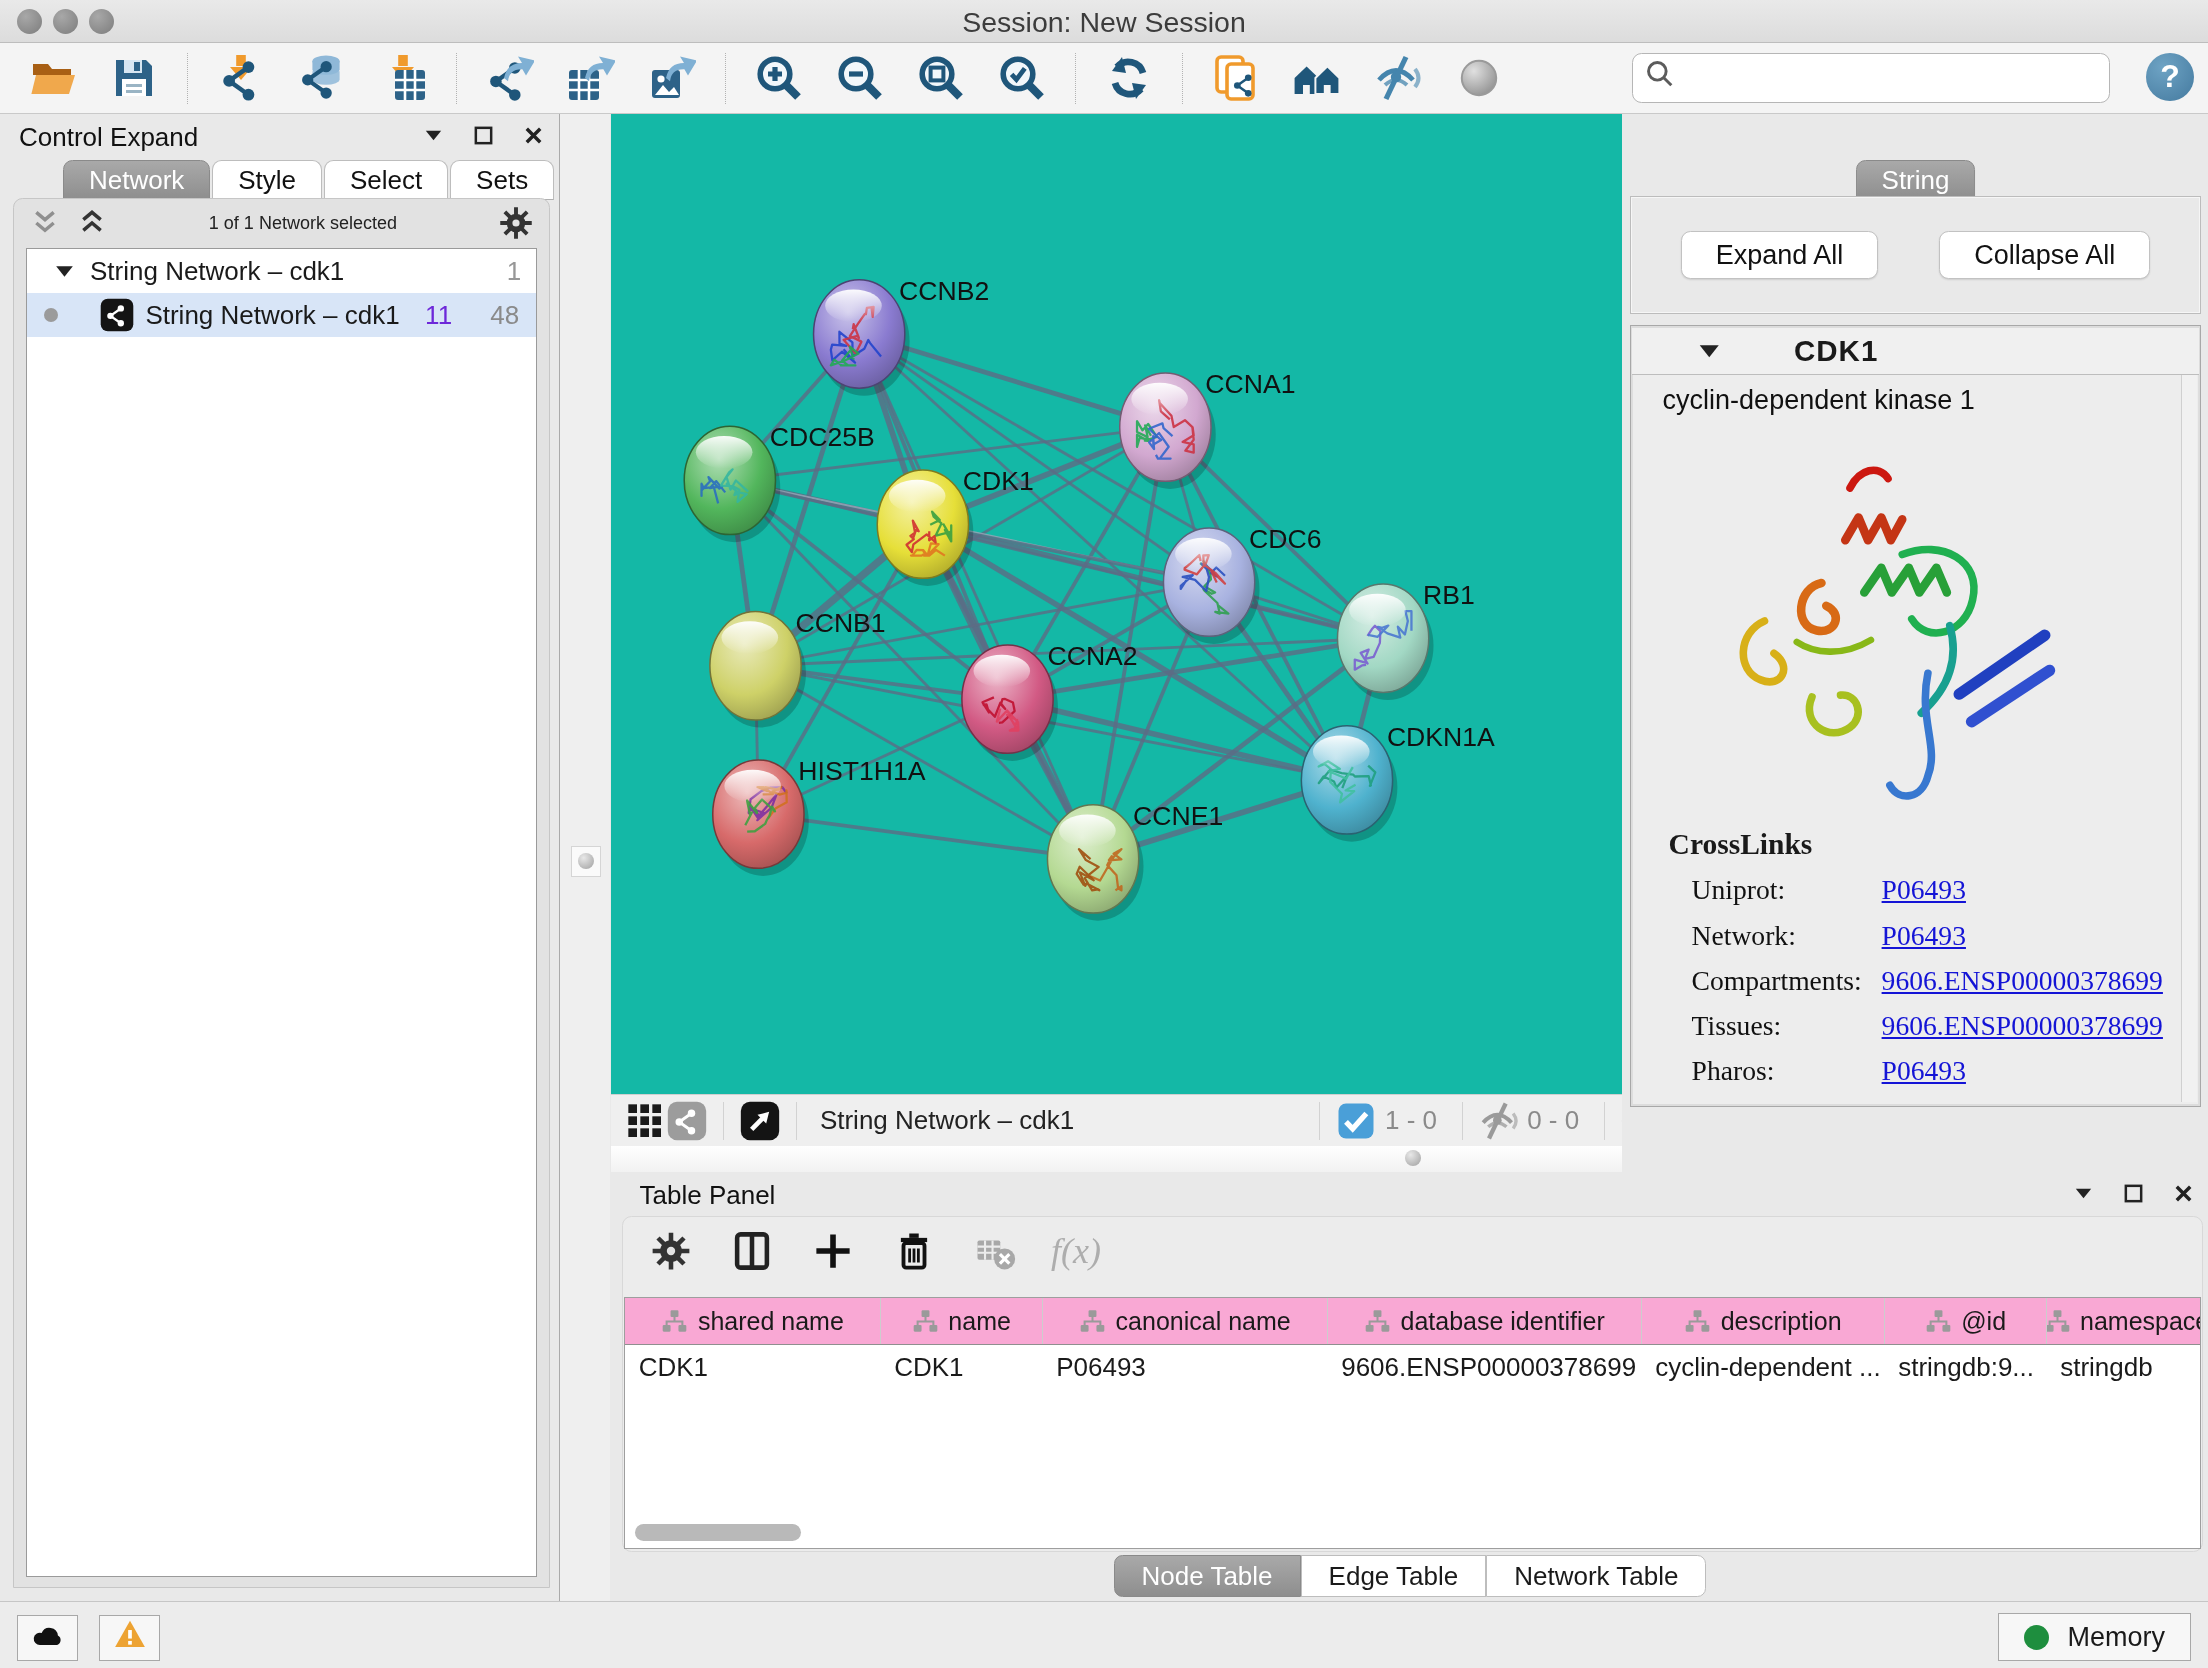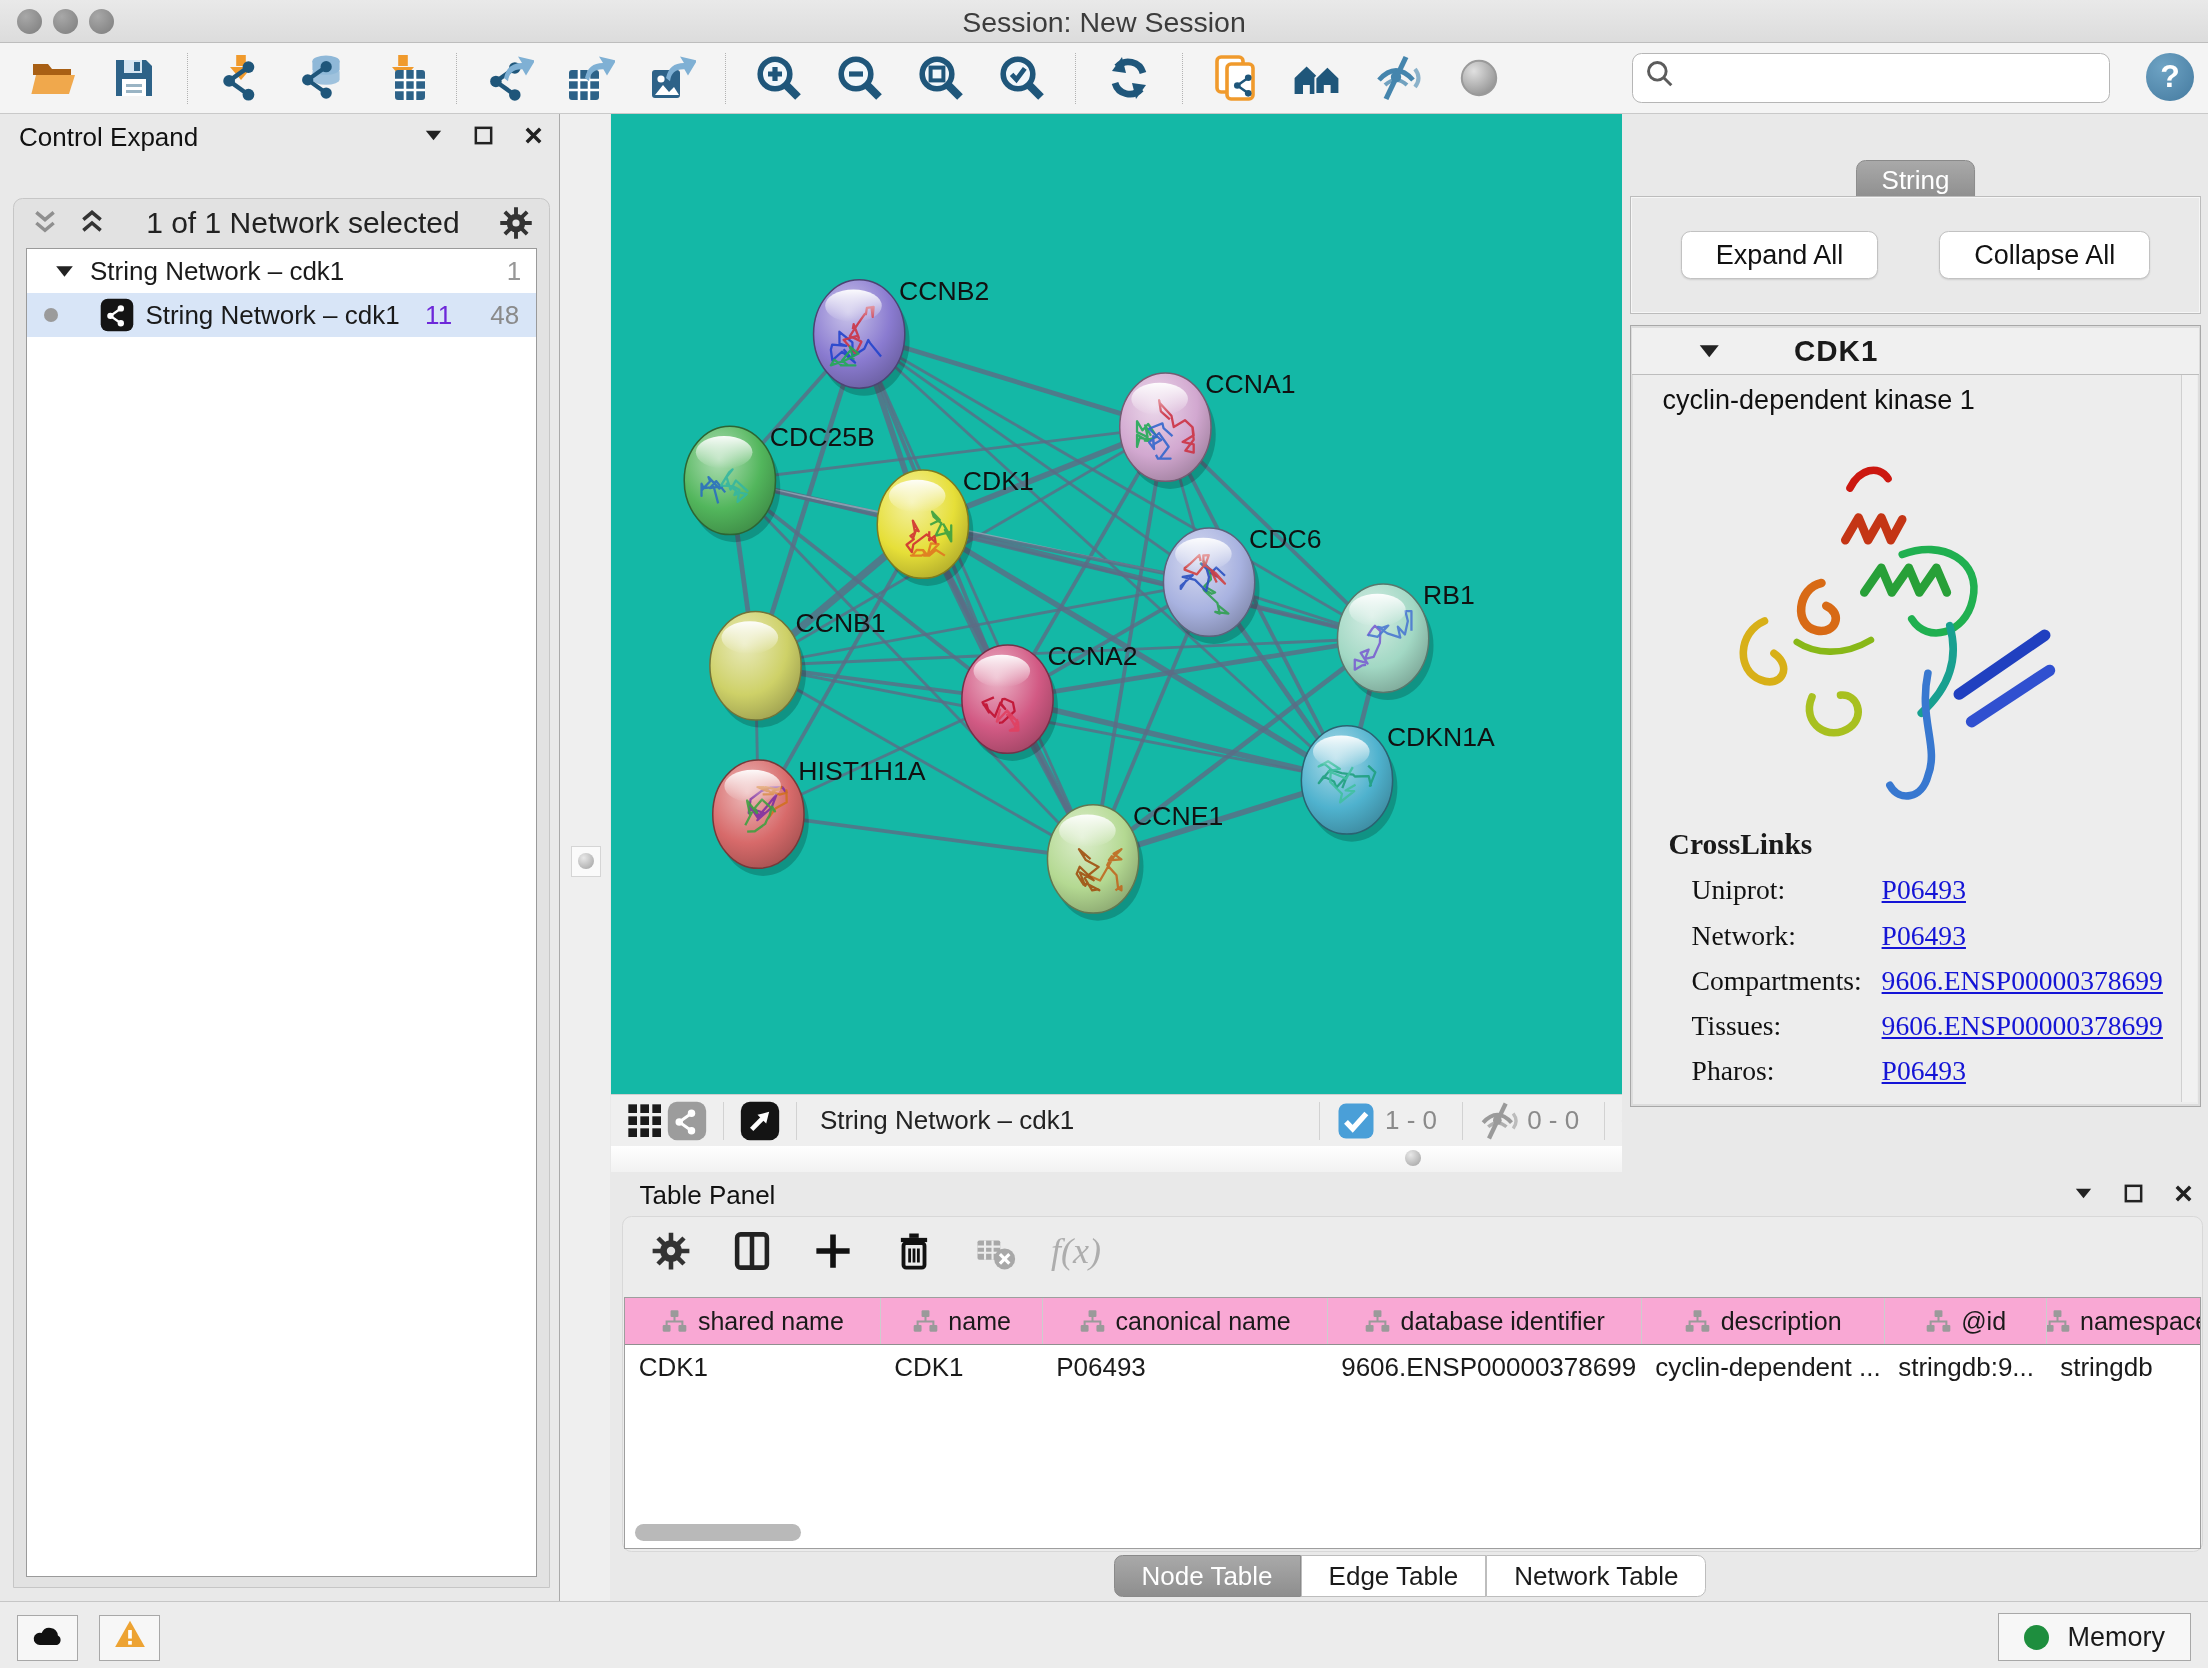--- a/index.html
+++ b/index.html
@@ -43,21 +43,21 @@
     font-size:26px;color:#111;margin-right:1.9px;}
   .tab.sel{background:linear-gradient(#a9a9a9,#8e8e8e);color:#fff;border-color:#8a8a8a;}
   
   .control-panel{position:absolute;left:0;top:114px;width:559px;height:1487px;
     background:#e9e9e9;border-right:1px solid #aaa;}
   .cp-tabs{position:absolute;left:63px;top:46px;white-space:nowrap;}
   .cp-body{position:absolute;left:13.3px;right:9.5px;top:84px;bottom:13.3px;
     background:#e2e2e2;border:1px solid #c6c6c6;border-radius:9.5px 9.5px 0 0;}
   .cp-statusrow{position:absolute;left:0;right:0;top:0;height:48px;display:flex;align-items:center;}
   .cp-statusrow .chev{width:32px;height:32px;margin-left:15px;}
-  .cp-status-text{flex:1;text-align:center;font-size:30px;color:#222;}
+  .cp-status-text{flex:1;text-align:center;font-size:18px;color:#222;}
   .cp-gear{width:36px;height:36px;margin-right:15px;}
   .cp-tree{position:absolute;left:11.4px;right:11.4px;top:49px;bottom:9.5px;background:#fff;border:1px solid #9a9a9a;}
   .tree-row{position:relative;height:44px;display:flex;align-items:center;font-size:26px;}
   .tree-row .caret{width:25px;height:25px;margin-left:25px;margin-right:13.3px;flex:0 0 auto;}
   .tree-row .count{position:absolute;right:15px;color:#979797;}
   .tree-row.child{background:#d8e5f7;}
   .tree-row.child .bullet{width:14.3px;height:14.3px;border-radius:50%;background:#9b9b9b;margin-left:17px;}
   .tree-row.child .share-ic{width:34px;height:34px;margin-left:42px;margin-right:11.4px;}
   .tree-row.child .cnt-nodes{position:absolute;right:84px;color:#6d28d9;}
   .tree-row.child .cnt-edges{position:absolute;right:17px;color:#8a8a8a;}
@@ -352,20 +352,23 @@
           <svg viewBox="0 0 24 24">
             <rect x="4" y="4" width="16" height="16" fill="none" stroke="#222" stroke-width="2.6"></rect>
           </svg>
         </span>
       <span class="pbtn">
           <svg viewBox="0 0 24 24">
             <path d="M5 5 L19 19 M19 5 L5 19" stroke="#222" stroke-width="3.6"></path>
           </svg>
         </span>
     </span>
+  </div>
+  <div class="cp-tabs">
+    <span class="tab sel">Network</span><span class="tab">Style</span><span class="tab">Select</span><span class="tab">Sets</span>
   </div>
   <div class="cp-body">
     <div class="cp-statusrow">
       <span class="chev"><svg viewBox="0 0 24 24">
             <g stroke="#8f8f8f" stroke-width="2.6" fill="none">
               <path d="M5.5 4 l6.5 5.5 6.5-5.5"></path>
               <path d="M5.5 12 l6.5 5.5 6.5-5.5"></path>
             </g>
           </svg></span>
       <span class="chev"><svg viewBox="0 0 24 24">

